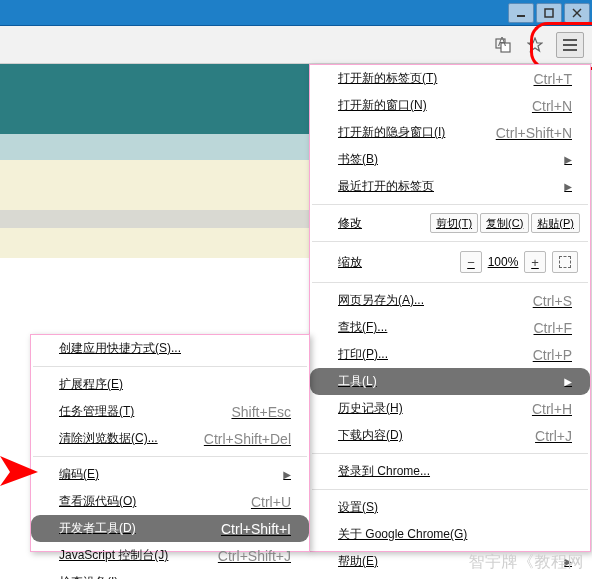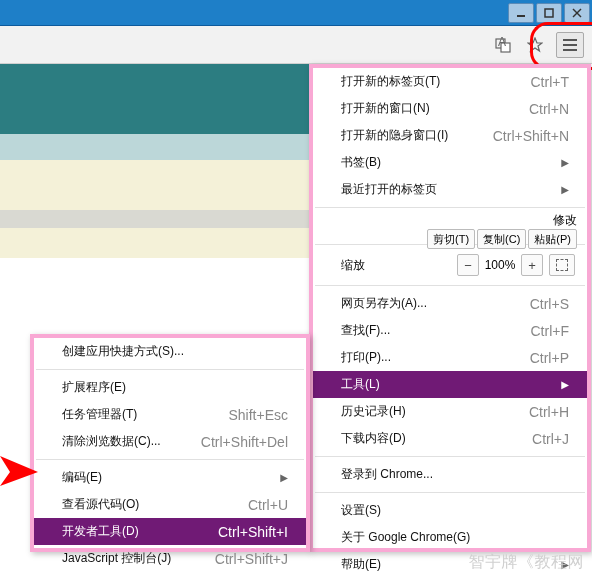--- a/index.html
+++ b/index.html
@@ -16,41 +16,41 @@
 
 .highlight-circle { position:absolute; top:22px; right:0; width:62px; height:48px; border:3px solid #f00; border-right:none; border-top-left-radius: 18px; border-bottom-left-radius: 18px; pointer-events:none; }
 
 .content-bg { position:absolute; top:64px; left:0; width:309px; height:515px; }
 .teal { height:70px; background:#2c7d81; }
 .lt-teal { height:26px; background:#bcd7d9; }
 .cream { height:50px; background:#f4f1d8; }
 .gray-strip { height:18px; background:#d9d9d2; }
 .white-fill { flex:1; background:#fff; }
 
-.menu { position:absolute; background:#fff; border:4px solid #f9a8d4; box-shadow:2px 2px 6px rgba(0,0,0,.25); }
+.menu { position:absolute; background:#fff; border:1px solid #f9a8d4; box-shadow:2px 2px 6px rgba(0,0,0,.25);text-decoration:underline; }
 .menu1 { top:64px; left:309px; width:282px; height:488px; }
 .menu2 { top:334px; left:30px; width:280px; height:218px; }
 
 .item { height:27px; display:flex; align-items:center; padding:0 18px 0 28px; cursor:pointer; color:#111; white-space:nowrap; }
-.item.highlighted { background:#701a75; color:#fff; }
+.item.highlighted { background:#737373; color:#fff;border-radius:9px; }
 .label { flex:1; }
 .shortcut { color:#888; font-size:14px; margin-left:12px; }
 .item.highlighted .shortcut { color:#fff; }
 .arrow { margin-left:8px; font-size:10px; color:#666; }
 .item.highlighted .arrow { color:#fff; }
 .sep { height:1px; background:#e0e0e0; margin:4px 2px; }
 
 .zoom-row { height:32px; display:flex; align-items:center; padding:0 12px 0 28px; }
 .zoom-row .zlabel { flex:1; }
 .sq-btn { width:22px; height:22px; border:1px solid #bbb; background:#fafafa; display:flex; align-items:center; justify-content:center; cursor:pointer; border-radius:2px; font-size:13px; color:#444; }
 .zoom-val { width:42px; text-align:center; }
 .fullscreen-btn { width:26px; height:22px; border:1px solid #bbb; background:#fafafa; display:flex; align-items:center; justify-content:center; border-radius:2px; margin-left:6px; cursor:pointer; }
 .fullscreen-btn::before { content:""; width:10px; height:10px; border:1px dashed #666; }
 
-.edit-row { height:28px; display:flex; align-items:flex-end; padding:0 10px 0 28px;flex-direction:column; }
+.edit-row { height:28px; display:flex; align-items:center; padding:0 10px 0 28px; }
 .edit-row .elabel { flex:1; }
 .mini-btn { height:20px; border:1px solid #bbb; background:#fafafa; font-size:11px; padding:8px 5px; display:flex; align-items:center; cursor:pointer; border-radius:2px; }
 .edit-btns { display:flex; gap:2px; }
 
 .arrow-annot { position:absolute; top:452px; left:-2px; pointer-events:none; }
 
 .watermark { position:absolute; bottom:6px; right:8px; color:#d0d0d0; font-size:16px; font-family: sans-serif; letter-spacing: .5px; pointer-events:none; }
 </style>
 </head>
 <body>

